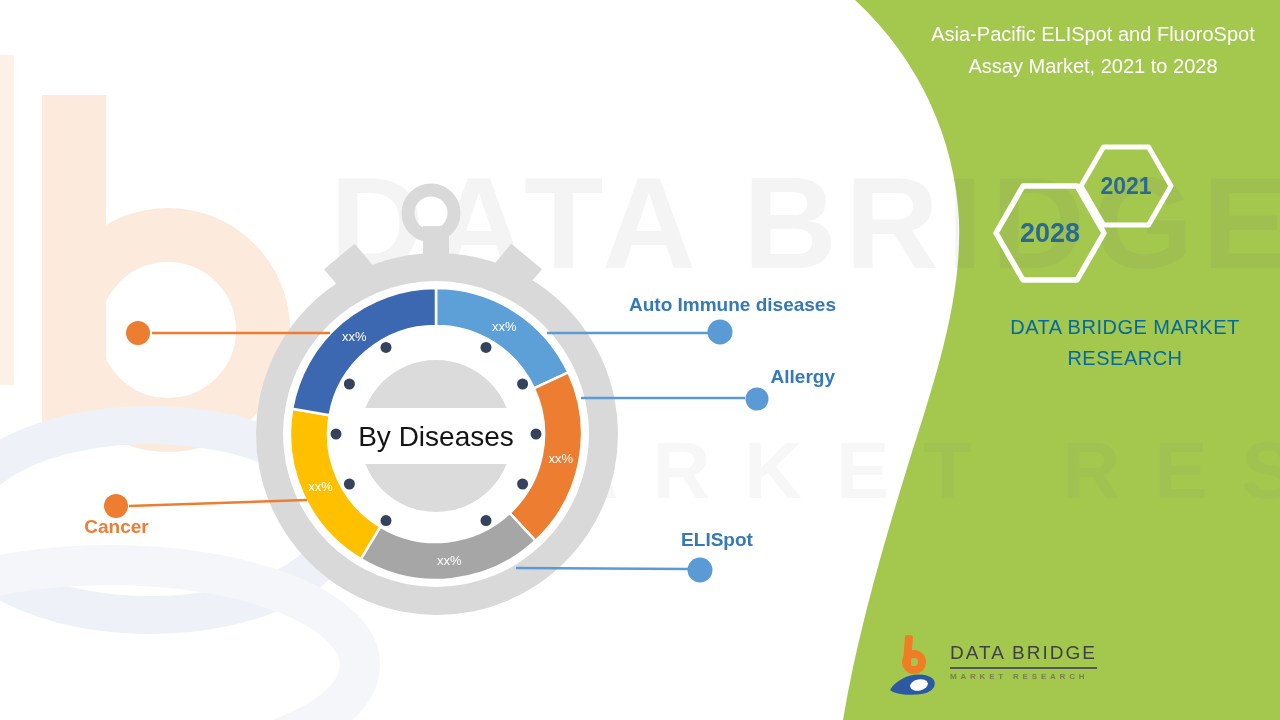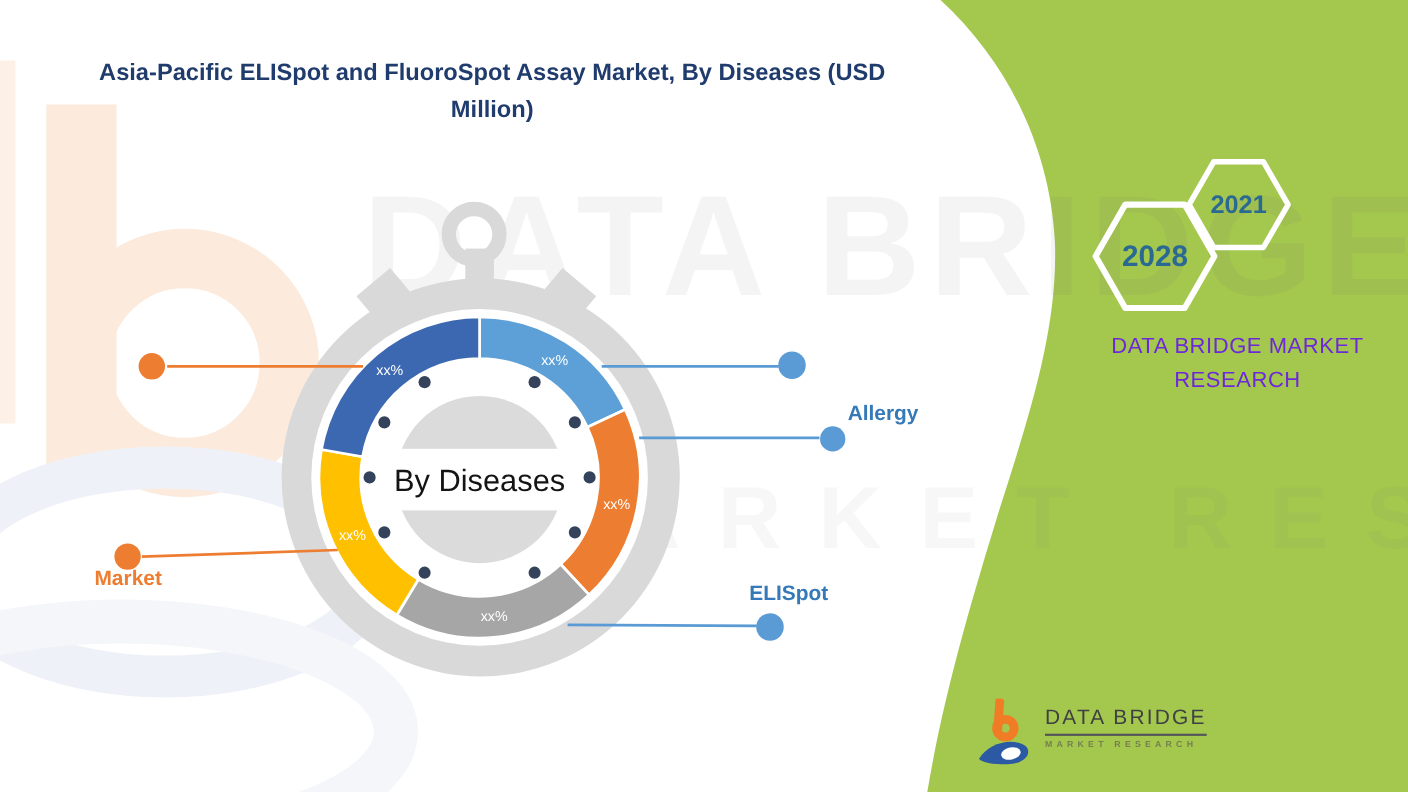--- a/index.html
+++ b/index.html
@@ -20,21 +20,21 @@
   
   .left-title{left:60px;top:50px;width:775px;text-align:center;color:#1f3c6d;
               font-size:21.5px;font-weight:600;line-height:1.55;z-index:6;}
 
   
   .right-title{left:928px;top:18px;width:330px;text-align:center;color:#ffffff;
                font-size:20px;font-weight:400;line-height:1.6;z-index:6;}
   .hex-svg{left:980px;top:130px;z-index:6;}
   .hex-label{fill:#2a6a92;font-weight:bold;text-anchor:middle;
              font-family:"Liberation Sans",sans-serif;}
-  .brand-line{left:985px;top:300px;width:280px;text-align:center;color:#6d28d9;
+  .brand-line{left:985px;top:312px;width:280px;text-align:center;color:#0369a1;
               font-size:20px;line-height:1.55;letter-spacing:0.5px;z-index:6;}
 
   
   .chart-svg{left:0;top:0;z-index:5;}
 
   
   .callout{position:absolute;z-index:7;font-weight:bold;text-align:center;}
   .callout.orange{color:#ed7d31;}
   .callout.blue{color:#3579b8;}
   .lbl-infectious{left:48px;top:361px;width:170px;font-size:18.5px;}
@@ -63,21 +63,20 @@
     <ellipse cx="110" cy="625" rx="250" ry="100" fill="none" stroke="#f4f6fa" stroke-width="40"></ellipse>
   </svg>
 
   <svg class="abs green-svg" width="1280" height="720" viewBox="0 0 1280 720">
     <path d="M855,0 C920,60 955,140 959,220 C962,300 935,380 908,465 C885,540 858,630 843,720 L1280,720 L1280,0 Z" fill="#a4c84e"></path>
   </svg>
 
   <div class="abs wm-text1">DATA BRIDGE</div>
   <div class="abs wm-text2">MARKET RESEARCH</div>
 
-  <div class="abs left-title">Asia-Pacific ELISpot and FluoroSpot Assay Market, By Diseases (USD Million)</div>
 
   <svg class="abs chart-svg" width="1280" height="720" viewBox="0 0 1280 720">
 
     <rect x="329" y="253" width="40" height="30" fill="#d9d9d9" transform="rotate(-40 349 268)"></rect>
     <rect x="497" y="253" width="40" height="30" fill="#d9d9d9" transform="rotate(40 517 268)"></rect>
     <circle cx="431" cy="213" r="23" fill="none" stroke="#d9d9d9" stroke-width="13"></circle>
     <rect x="423" y="226" width="26" height="40" fill="#d9d9d9"></rect>
     <circle cx="437" cy="434" r="181" fill="#d9d9d9"></circle>
     <circle cx="436" cy="434" r="153" fill="#ffffff"></circle>
 
@@ -116,24 +115,26 @@
     <line x1="129" y1="506" x2="307" y2="500" stroke="#ed7d31" stroke-width="2.5"></line>
     <circle cx="116" cy="506" r="12" fill="#ed7d31"></circle>
     <line x1="547" y1="333" x2="708" y2="333" stroke="#5b9bd5" stroke-width="2.5"></line>
     <circle cx="720" cy="332" r="12.5" fill="#5b9bd5"></circle>
     <line x1="581" y1="398" x2="745" y2="398" stroke="#5b9bd5" stroke-width="2.5"></line>
     <circle cx="757" cy="399" r="11.5" fill="#5b9bd5"></circle>
     <line x1="516" y1="568" x2="688" y2="569" stroke="#5b9bd5" stroke-width="2.5"></line>
     <circle cx="700" cy="570" r="12.5" fill="#5b9bd5"></circle>
   </svg>
 
-  <div class="callout orange lbl-cancer">Market</div>
+  <div class="callout orange lbl-cancer">Cancer</div>
+  <div class="callout blue lbl-autoimmune">Auto Immune diseases</div>
   <div class="callout blue lbl-allergy">Allergy</div>
   <div class="callout blue lbl-others">ELISpot</div>
 
+  <div class="abs right-title">Asia-Pacific ELISpot and FluoroSpot Assay Market, 2021 to 2028</div>
 
   <svg class="abs hex-svg" width="230" height="160" viewBox="980 130 230 160">
     <polygon points="996,233 1023,186 1077,186 1104,233 1077,280 1023,280" fill="none" stroke="#ffffff" stroke-width="5.5" stroke-linejoin="round"></polygon>
     <polygon points="1081,186 1103.5,147 1148.5,147 1171,186 1148.5,225 1103.5,225" fill="none" stroke="#ffffff" stroke-width="5" stroke-linejoin="round"></polygon>
     <text x="1050" y="242" font-size="27" class="hex-label">2028</text>
     <text x="1126" y="194" font-size="23" class="hex-label">2021</text>
   </svg>
 
   <div class="abs brand-line">DATA BRIDGE MARKET RESEARCH</div>
 

